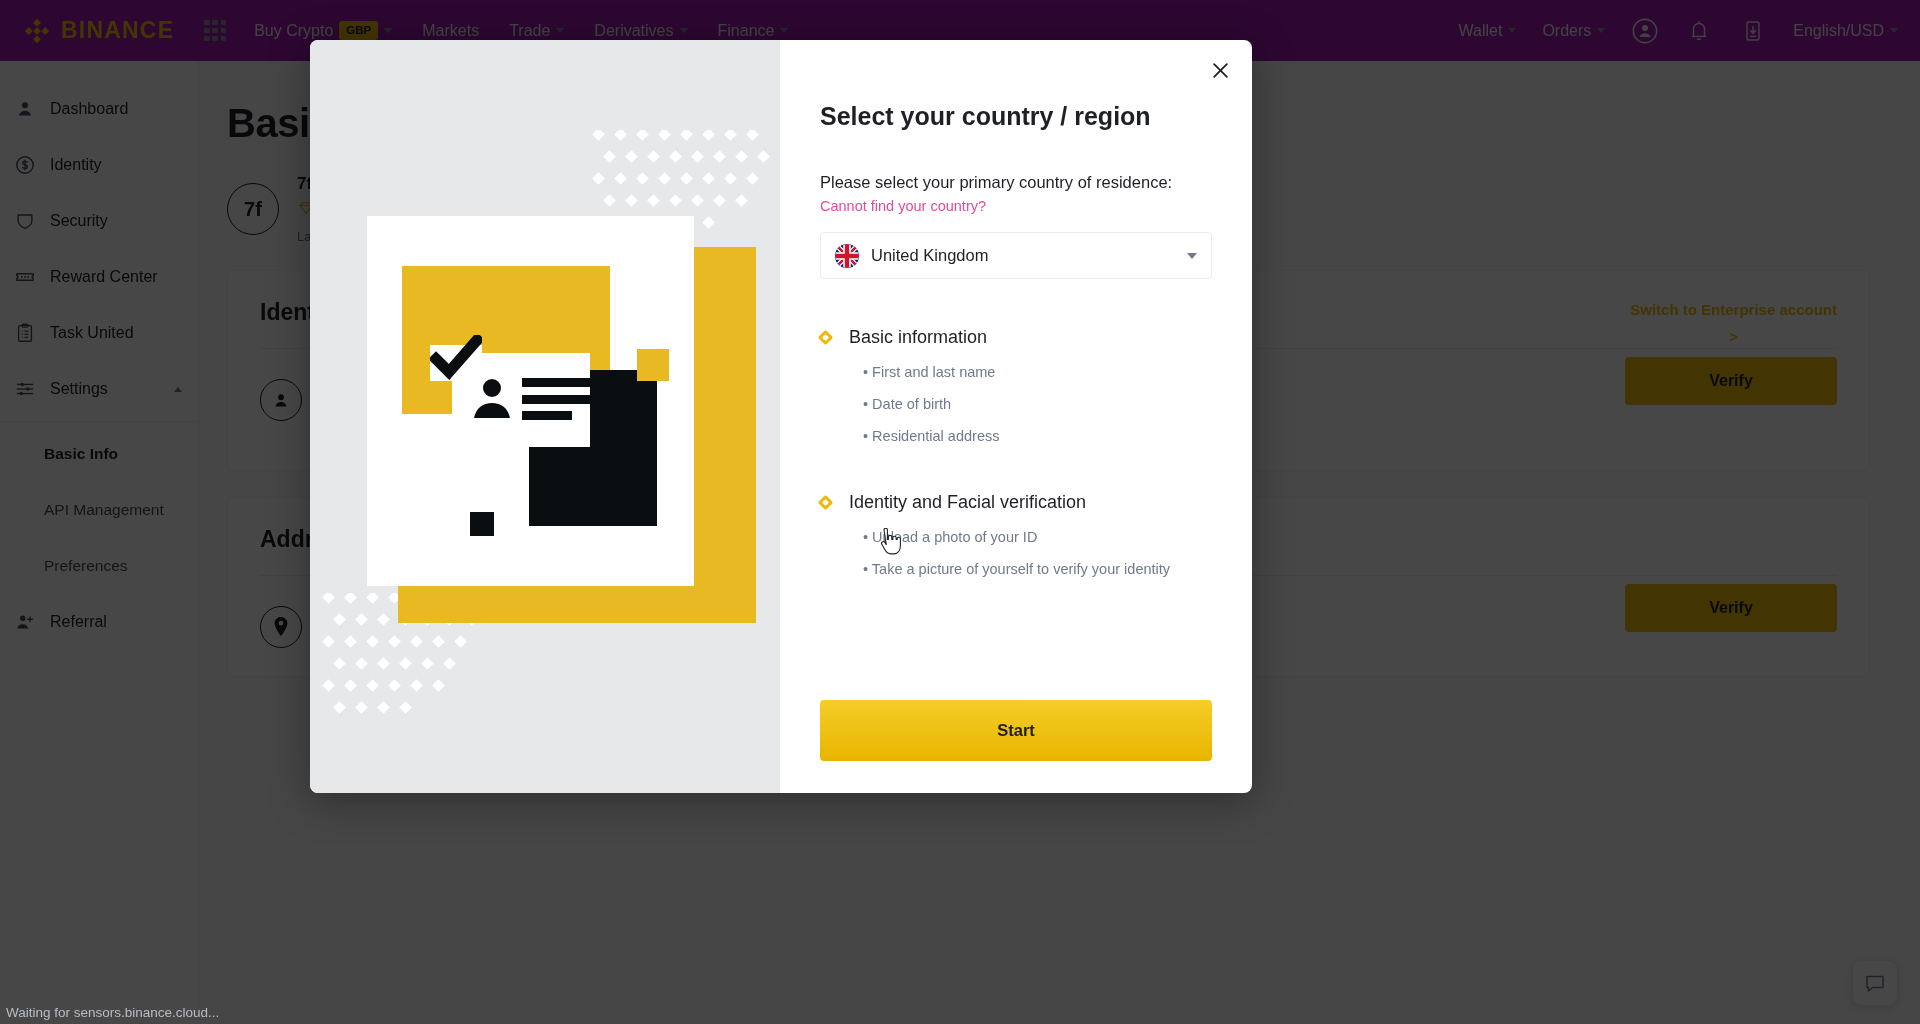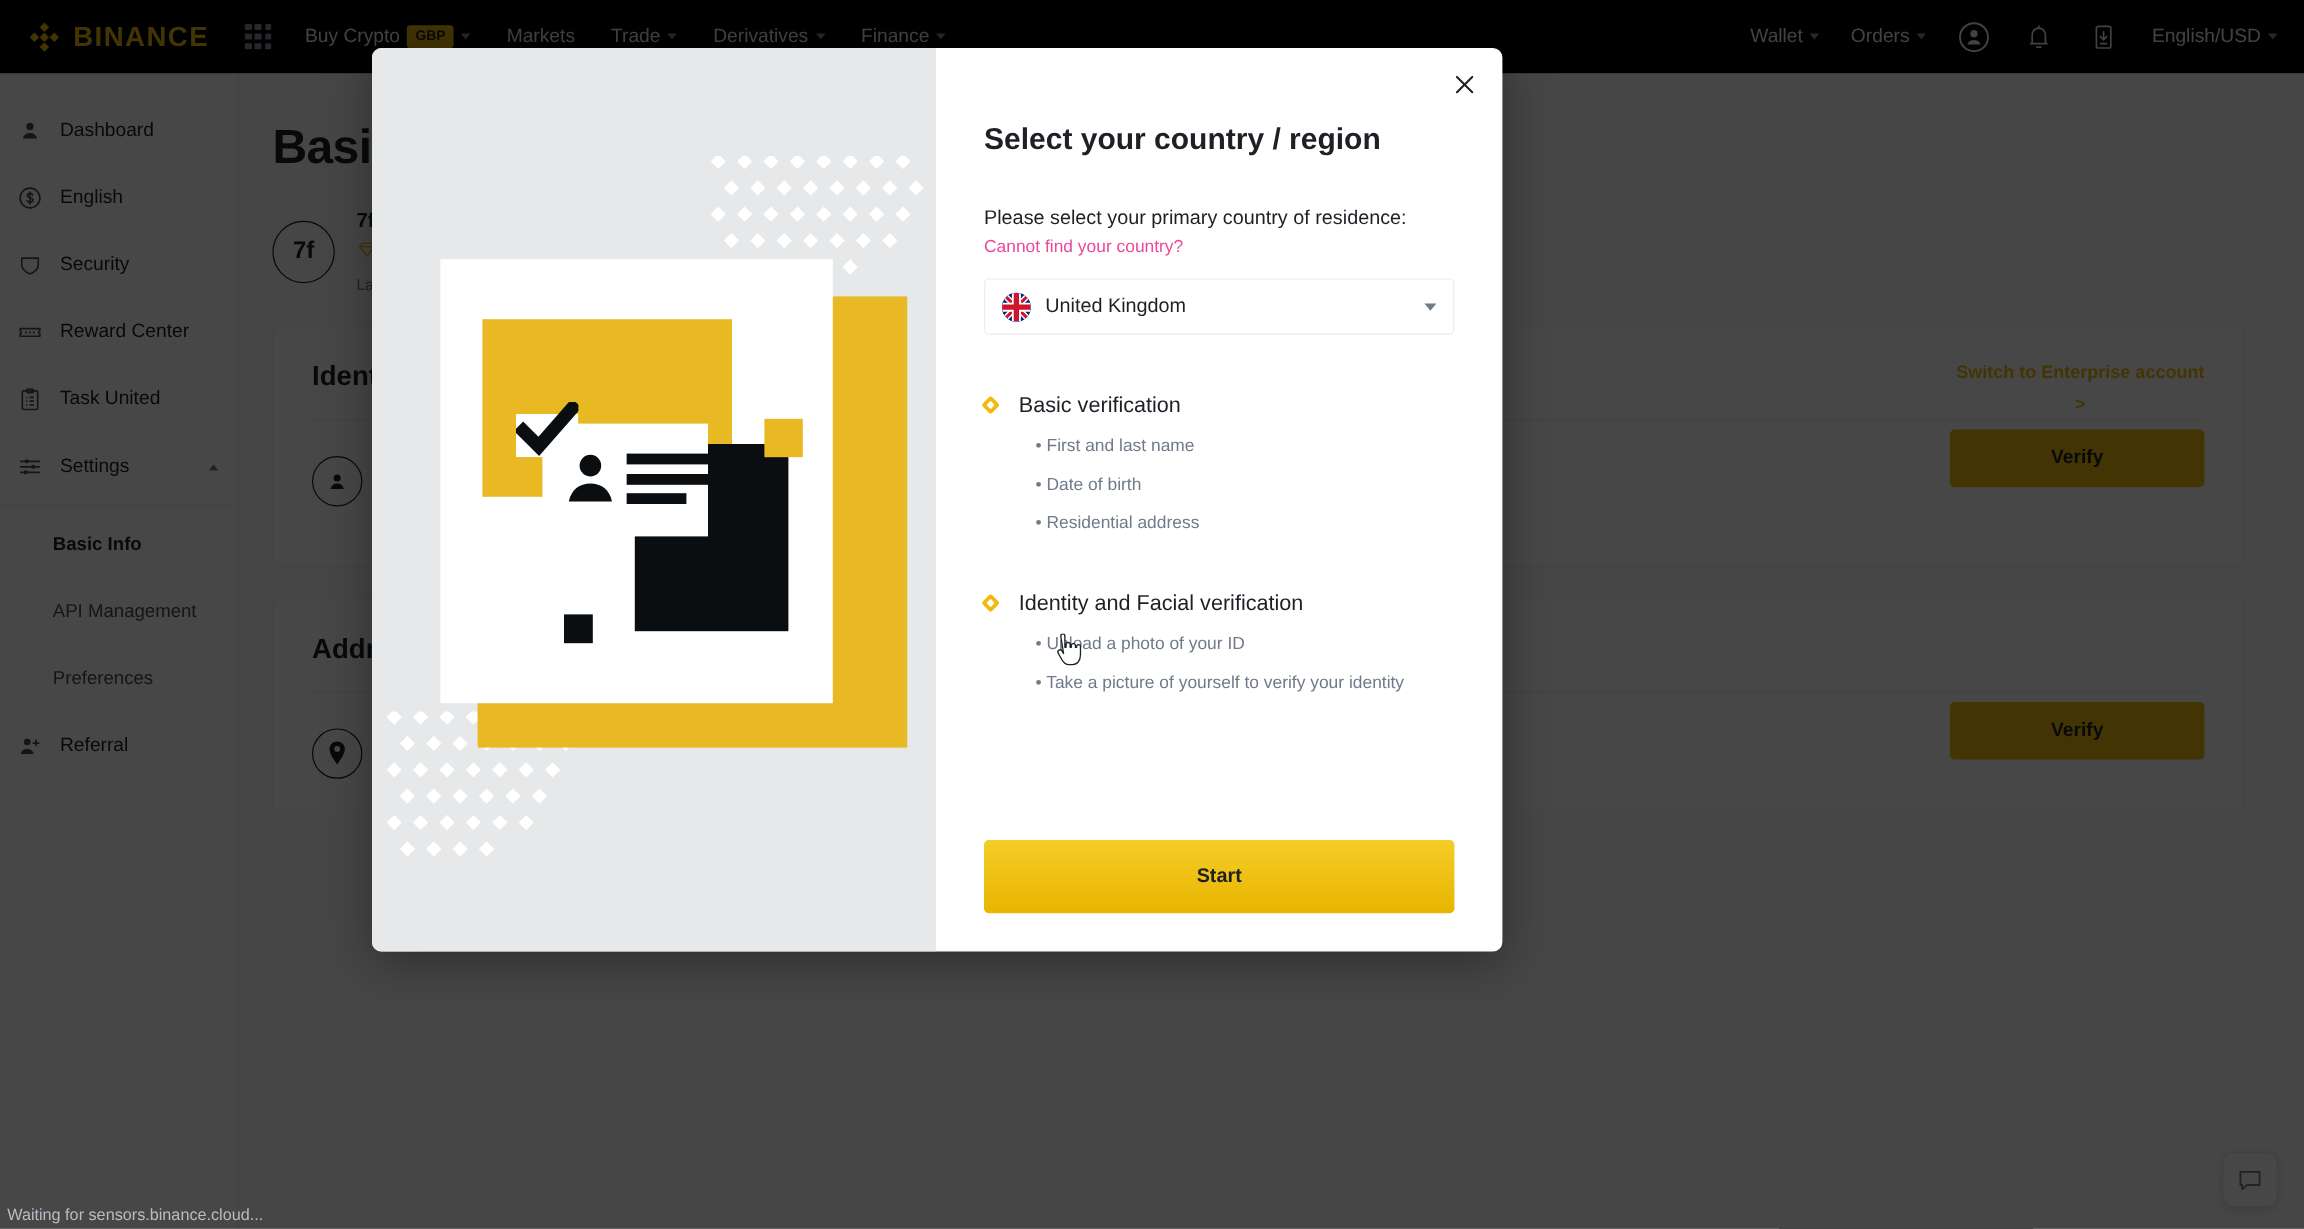--- a/index.html
+++ b/index.html
@@ -13,21 +13,21 @@
 
   
   #page {
     position: absolute; inset: 0;
     background: #fafafa;
   }
 
   
   .topnav {
     position: absolute; top: 0; left: 0; right: 0; height: 61px;
-    background: #000000;
+    background: #a21caf;
     display: flex; align-items: center;
     padding: 10px 22px;
     z-index: 3;
   }
   .logo { display: flex; align-items: center; gap: 9px; margin-right: 30px; }
   .logo-mark { width: 30px; height: 30px; position: relative; }
   .logo-text {
     color: #f0b90b; font-size: 23px; font-weight: bold; letter-spacing: 1.2px;
   }
   .grid-icon {
@@ -320,21 +320,21 @@
       <span>Dashboard</span>
     </div>
     <div class="side-item">
       <span class="side-icon">
         <svg width="22" height="22" viewBox="0 0 24 24" fill="none" stroke="#474d57" stroke-width="1.5">
           <circle cx="12" cy="12" r="9"></circle>
           <path d="M14.4 9.1c-.5-.9-1.4-1.3-2.4-1.3-1.4 0-2.4.8-2.4 1.9 0 2.7 5 1.3 5 4.1 0 1.2-1.1 2-2.6 2-1.1 0-2-.4-2.5-1.3" stroke-linecap="round"></path>
           <line x1="12" y1="6.2" x2="12" y2="17.8"></line>
         </svg>
       </span>
-      <span>English</span>
+      <span>Identity</span>
     </div>
     <div class="side-item">
       <span class="side-icon">
         <svg width="22" height="22" viewBox="0 0 24 24" fill="none" stroke="#474d57" stroke-width="1.5">
           <path d="M4.5 5.5h15v6.2c0 4-3.3 6.6-7.5 8.3-4.2-1.7-7.5-4.3-7.5-8.3z" stroke-linejoin="round"></path>
         </svg>
       </span>
       <span>Security</span>
     </div>
     <div class="side-item">
@@ -620,21 +620,21 @@
           </g>
         </svg>
       </span>
       <span class="select-value">United Kingdom</span>
       <span class="sel-caret"></span>
     </div>
 
     <div class="info-block">
       <div class="info-head">
         <span class="diamond"></span>
-        <span class="info-title">Basic verification</span>
+        <span class="info-title">Basic information</span>
       </div>
       <div class="info-li">• First and last name</div>
       <div class="info-li">• Date of birth</div>
       <div class="info-li">• Residential address</div>
     </div>
 
     <div class="info-block">
       <div class="info-head">
         <span class="diamond"></span>
         <span class="info-title">Identity and Facial verification</span>

